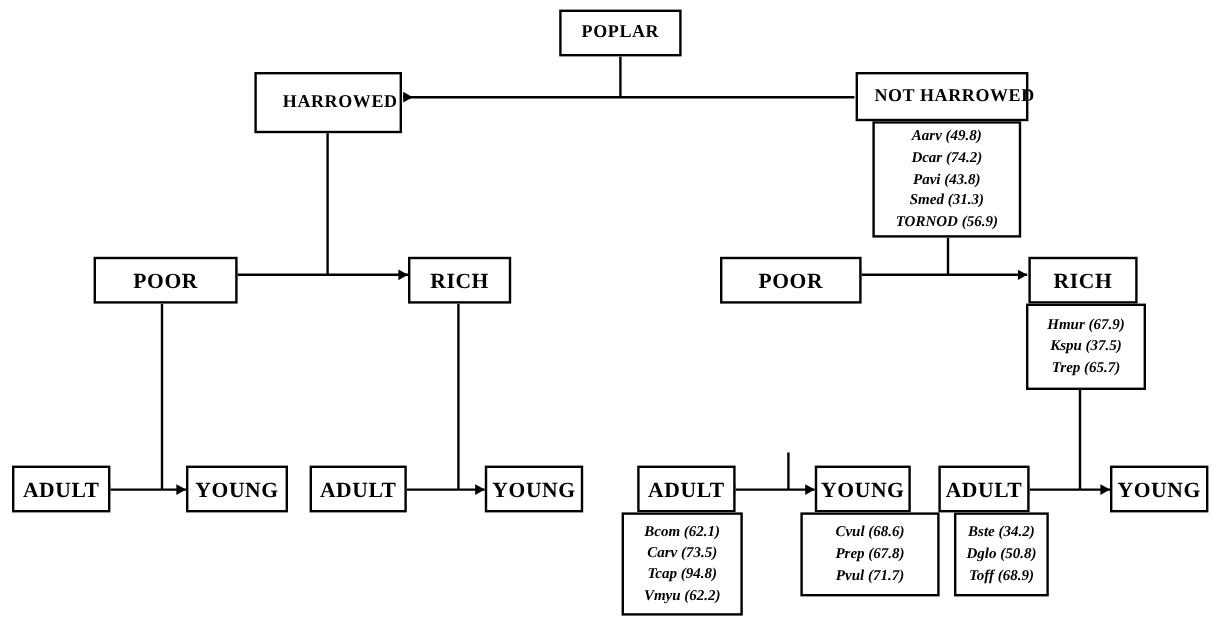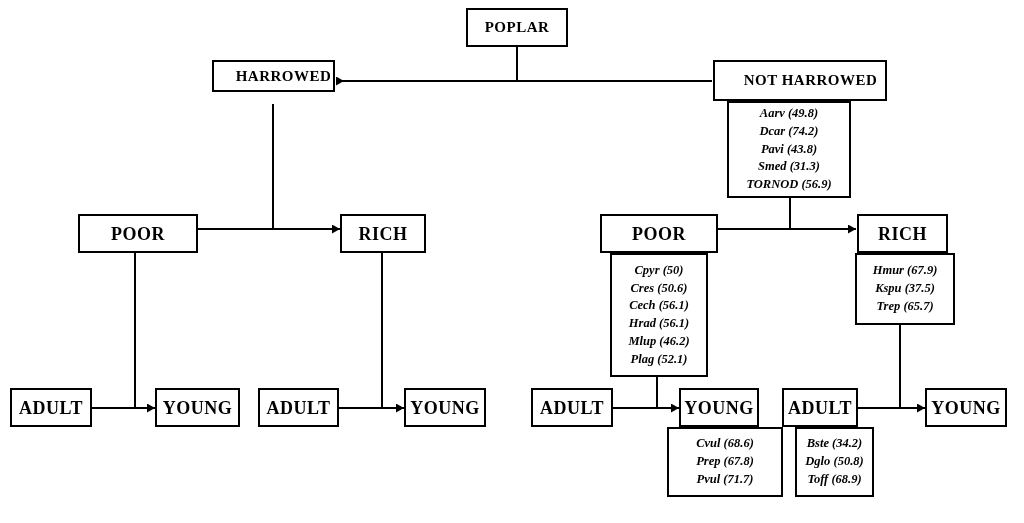--- a/index.html
+++ b/index.html
@@ -105,25 +105,25 @@
     <line x1="613" y1="408" x2="679" y2="408" stroke="#000000" stroke-width="2" marker-start="url(#arrL)" marker-end="url(#arrR)"></line>
 
     <line x1="900" y1="325" x2="900" y2="408" stroke="#000000" stroke-width="2"></line>
     <line x1="858" y1="408" x2="925" y2="408" stroke="#000000" stroke-width="2" marker-start="url(#arrL)" marker-end="url(#arrR)"></line>
   </svg>
 
   <div class="node node-root" style="left:466px; top:8px; width:102px; height:39px;">
     <span class="node-label">POPLAR</span>
   </div>
 
-  <div class="node node-level1" style="left:212px; top:60px; width:123px; height:32px;padding-left:20px;">
+  <div class="node node-level1" style="left:212px; top:60px; width:123px; height:51px;padding-left:20px;">
     <span class="node-label">HARROWED</span>
   </div>
 
-  <div class="node node-level1" style="left:713px; top:60px; width:174px; height:41px;padding-left:21px;">
+  <div class="node node-level1" style="left:713px; top:60px; width:144px; height:41px;padding-left:21px;">
     <span class="node-label">NOT HARROWED</span>
   </div>
 
   <div class="splist" style="left:727px; top:101px; width:124px; height:97px;">
     <span class="sp-item">Aarv (49.8)</span>
     <span class="sp-item">Dcar (74.2)</span>
     <span class="sp-item">Pavi (43.8)</span>
     <span class="sp-item">Smed (31.3)</span>
     <span class="sp-item">TORNOD (56.9)</span>
   </div>
@@ -133,28 +133,20 @@
   </div>
 
   <div class="node" style="left:340px; top:214px; width:86px; height:39px;">
     <span class="node-label">RICH</span>
   </div>
 
   <div class="node" style="left:600px; top:214px; width:118px; height:39px;">
     <span class="node-label">POOR</span>
   </div>
 
-  <div class="splist" style="left:610px; top:253px; width:98px; height:124px;">
-    <span class="sp-item">Cpyr (50)</span>
-    <span class="sp-item">Cres (50.6)</span>
-    <span class="sp-item">Cech (56.1)</span>
-    <span class="sp-item">Hrad (56.1)</span>
-    <span class="sp-item">Mlup (46.2)</span>
-    <span class="sp-item">Plag (52.1)</span>
-  </div>
 
   <div class="node" style="left:857px; top:214px; width:91px; height:39px;">
     <span class="node-label">RICH</span>
   </div>
 
   <div class="splist" style="left:855px; top:253px; width:100px; height:72px;">
     <span class="sp-item">Hmur (67.9)</span>
     <span class="sp-item">Kspu (37.5)</span>
     <span class="sp-item">Trep (65.7)</span>
   </div>
@@ -172,20 +164,26 @@
   </div>
 
   <div class="node" style="left:404px; top:388px; width:82px; height:39px;">
     <span class="node-label">YOUNG</span>
   </div>
 
   <div class="node" style="left:531px; top:388px; width:82px; height:39px;">
     <span class="node-label">ADULT</span>
   </div>
 
+  <div class="splist" style="left:518px; top:427px; width:101px; height:86px;">
+    <span class="sp-item">Bcom (62.1)</span>
+    <span class="sp-item">Carv (73.5)</span>
+    <span class="sp-item">Tcap (94.8)</span>
+    <span class="sp-item">Vmyu (62.2)</span>
+  </div>
 
   <div class="node" style="left:679px; top:388px; width:80px; height:39px;">
     <span class="node-label">YOUNG</span>
   </div>
 
   <div class="splist" style="left:667px; top:427px; width:116px; height:70px;">
     <span class="sp-item">Cvul (68.6)</span>
     <span class="sp-item">Prep (67.8)</span>
     <span class="sp-item">Pvul (71.7)</span>
   </div>

